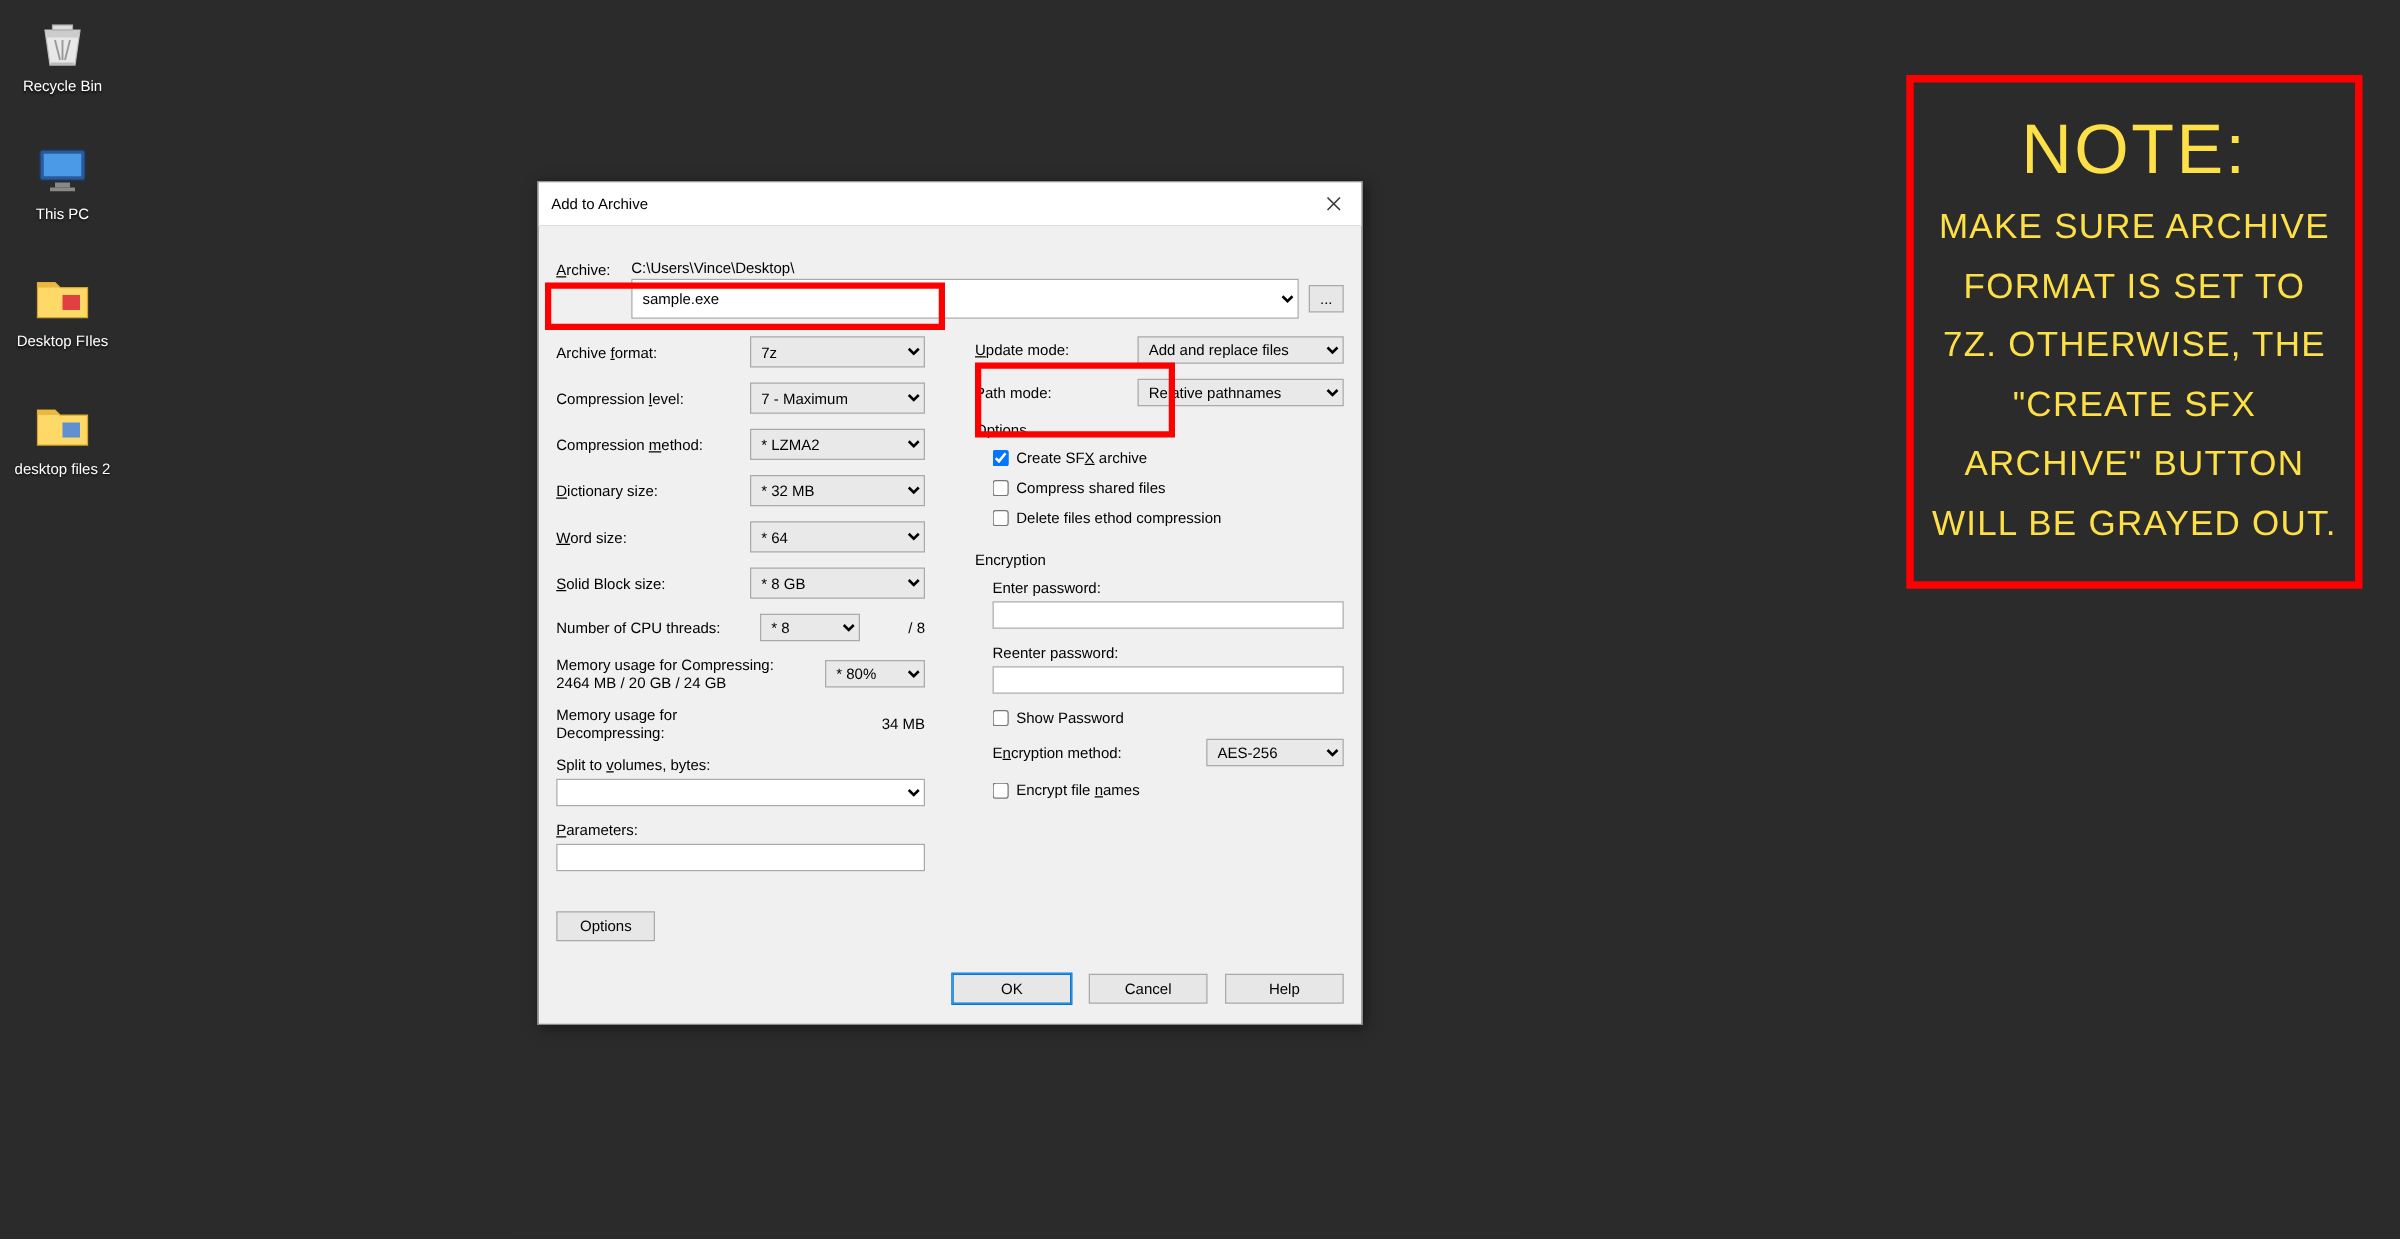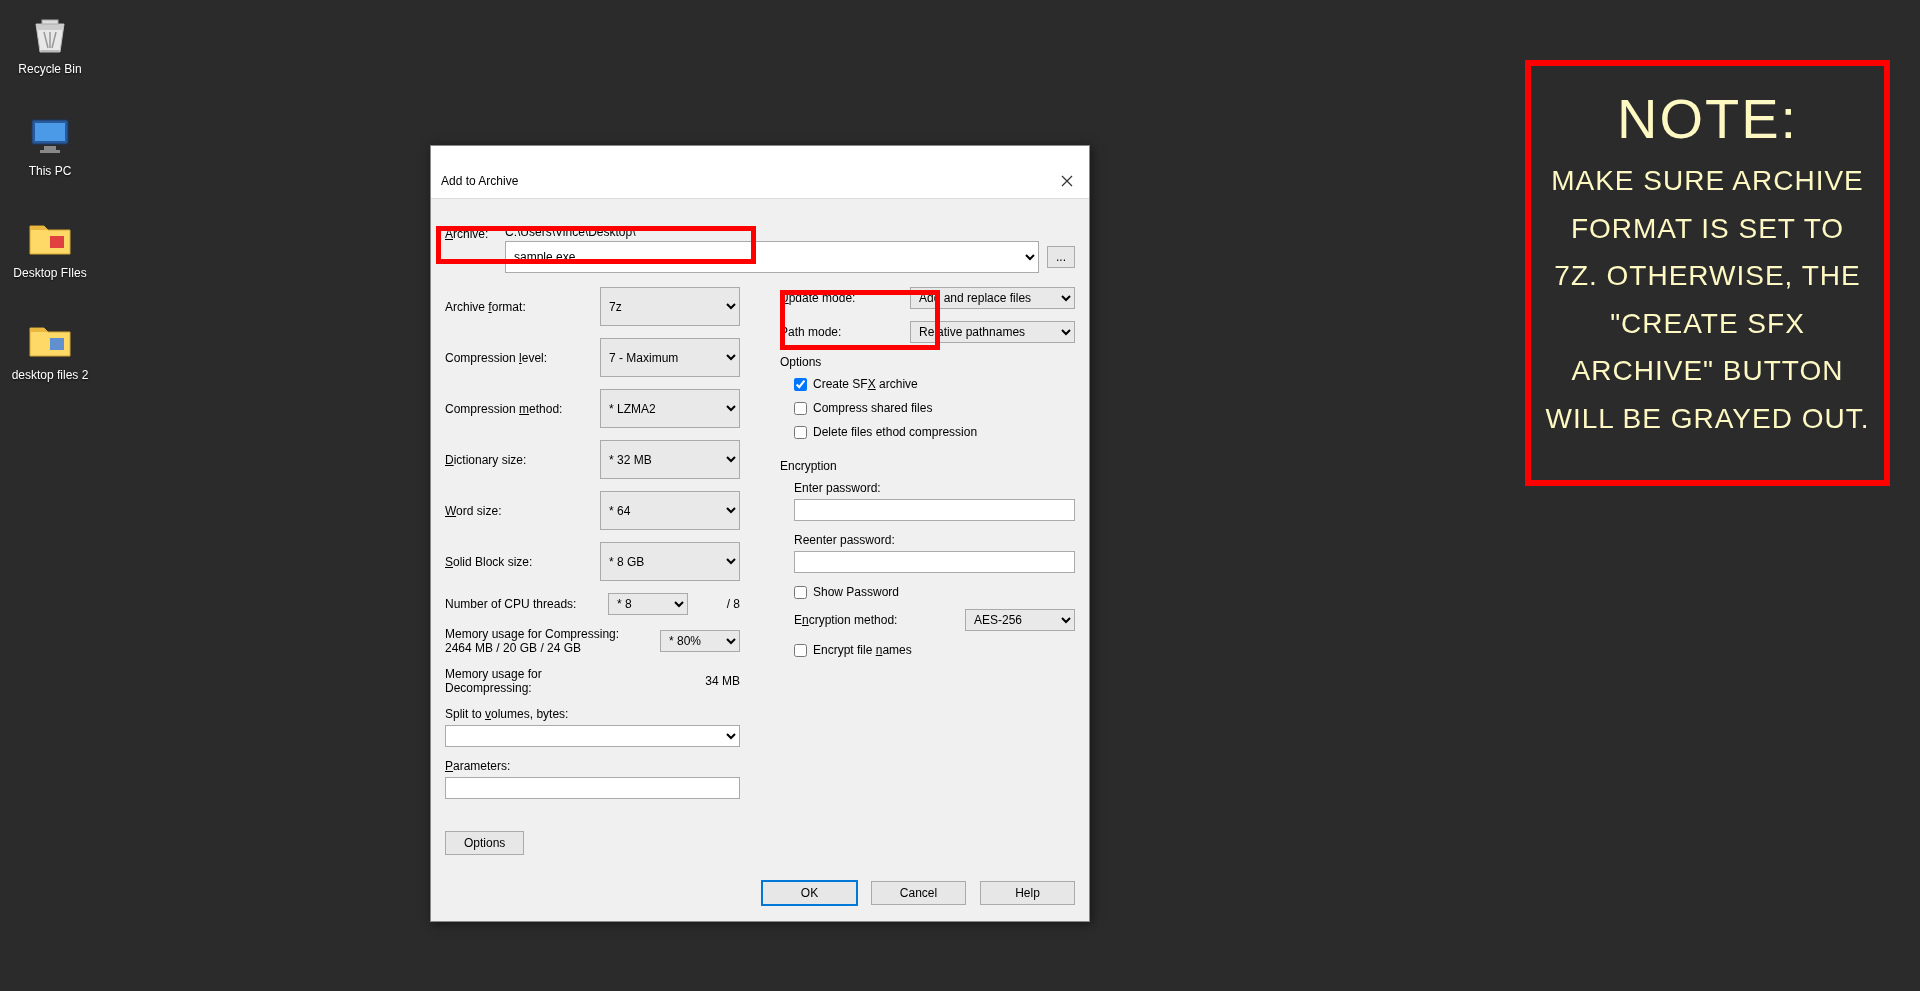--- a/index.html
+++ b/index.html
@@ -2,40 +2,40 @@
 <html><head>
 <meta charset="utf-8">
 <style>
 * { box-sizing: border-box; margin: 0; padding: 0; font-family: "Segoe UI", Tahoma, sans-serif; }
 body { width: 1920px; height: 991px; background: #2b2b2b; position: relative; overflow: hidden; }
 .desktop-icon { position: absolute; width: 80px; text-align: center; color: #fff; font-size: 12px; cursor: default; }
 .desktop-icon .icon-img { width: 48px; height: 48px; margin: 0 auto 4px; }
 .desktop-icon .label { text-shadow: 0 1px 2px rgba(0,0,0,.8); line-height: 1.2; }
 
 .dialog { position: absolute; left: 430px; top: 145px; width: 660px; background: #f0f0f0; border: 1px solid #888; box-shadow: 2px 2px 10px rgba(0,0,0,.5); }
-.titlebar { display: flex; justify-content: space-between; align-items: center; background: #fff; border-bottom: 1px solid #ddd; padding: 24px 4px 6px 10px; font-size: 12px; }
+.titlebar { display: flex; justify-content: space-between; align-items: center; background: #fff; border-bottom: 1px solid #ddd; padding: 6px 4px 6px 10px; font-size: 12px; }
 .titlebar .close { width: 36px; height: 22px; display: flex; align-items: center; justify-content: center; cursor: default; }
 .close svg { width: 12px; height: 12px; }
 
 .content { padding: 26px 14px 14px 14px; font-size: 12px; color: #000; }
 
 .archive-row { display: flex; align-items: flex-start; gap: 10px; margin-bottom: 14px; }
 .archive-label { width: 50px; padding-top: 2px; }
 .archive-path-wrap { flex: 1; }
 .archive-path { font-size: 12px; margin-bottom: 2px; }
 .archive-input-row { display: flex; gap: 8px; align-items: center; }
 .archive-input { flex: 1; height: 32px; border: 1px solid #aaa; background: #fff; padding: 0 4px; font-size: 12px; }
 .browse-btn { width: 28px; height: 22px; border: 1px solid #aaa; background: #e7e7e7; cursor: default; display: flex; align-items: center; justify-content: center; font-size: 12px; }
 
 .cols { display: flex; gap: 40px; }
 .col { flex: 1; }
 
 .form-row { display: flex; align-items: center; margin-bottom: 12px; }
 .form-row .lbl { flex: 1; }
-.form-row .sel { width: 140px; height: 39px; border: 1px solid #aaa; background: #e9e9e9; font-size: 12px; padding: 0 4px; }
+.form-row .sel { width: 140px; height: 25px; border: 1px solid #aaa; background: #e9e9e9; font-size: 12px; padding: 0 4px; }
 .form-row .txt-right { width: 140px; text-align: right; }
 .form-row .sel-sm { width: 80px; height: 22px; border: 1px solid #aaa; background: #e9e9e9; font-size: 12px; padding: 0 4px; }
 .form-row .after { margin-left: 8px; }
 
 .mem-row { margin-bottom: 12px; }
 
 .combo-wide { width: 100%; height: 22px; border: 1px solid #aaa; background: #fff; font-size: 12px; padding: 0 4px; margin-top: 4px; }
 .txt-wide { width: 100%; height: 22px; border: 1px solid #aaa; background: #fff; font-size: 12px; padding: 0 4px; margin-top: 4px; }
 
 .sel-right { width: 165px; height: 22px; border: 1px solid #aaa; background: #e9e9e9; font-size: 12px; padding: 0 4px; }
@@ -56,21 +56,21 @@
 .options-btn { border: 1px solid #aaa; background: #e7e7e7; padding: 4px 18px; font-size: 12px; margin-top: 20px; cursor: default; }
 
 .dialog-buttons { display: flex; justify-content: flex-end; gap: 14px; padding: 12px 14px 16px; }
 .dialog-buttons button { width: 95px; height: 24px; border: 1px solid #aaa; background: #e7e7e7; font-size: 12px; cursor: default; }
 .dialog-buttons button.ok { border: 1px solid #0078d7; outline: 1px solid #0078d7; }
 
 .redbox { position: absolute; border: 5px solid red; pointer-events: none; }
 .redbox1 { left: 436px; top: 226px; width: 320px; height: 38px; }
 .redbox2 { left: 780px; top: 290px; width: 160px; height: 60px; }
 
-.note-box { position: absolute; right: 30px; top: 60px; width: 365px; border: 6px solid red; padding: 20px 14px 37px; text-align: center; font-family: Impact, "Arial Black", sans-serif; color: #fef9c3; }
+.note-box { position: absolute; right: 30px; top: 60px; width: 365px; border: 6px solid red; padding: 20px 14px 22px; text-align: center; font-family: Impact, "Arial Black", sans-serif; color: #fde047; }
 .note-title { font-size: 56px; letter-spacing: 2px; margin-bottom: 6px; }
 .note-body { font-size: 28px; line-height: 1.7; letter-spacing: 1px; }
 
 .underline-letter { text-decoration: underline; }
 
 
 .recycle svg, .thispc svg, .folder svg { width: 100%; height: 100%; }
 </style>
 </head>
 <body>

